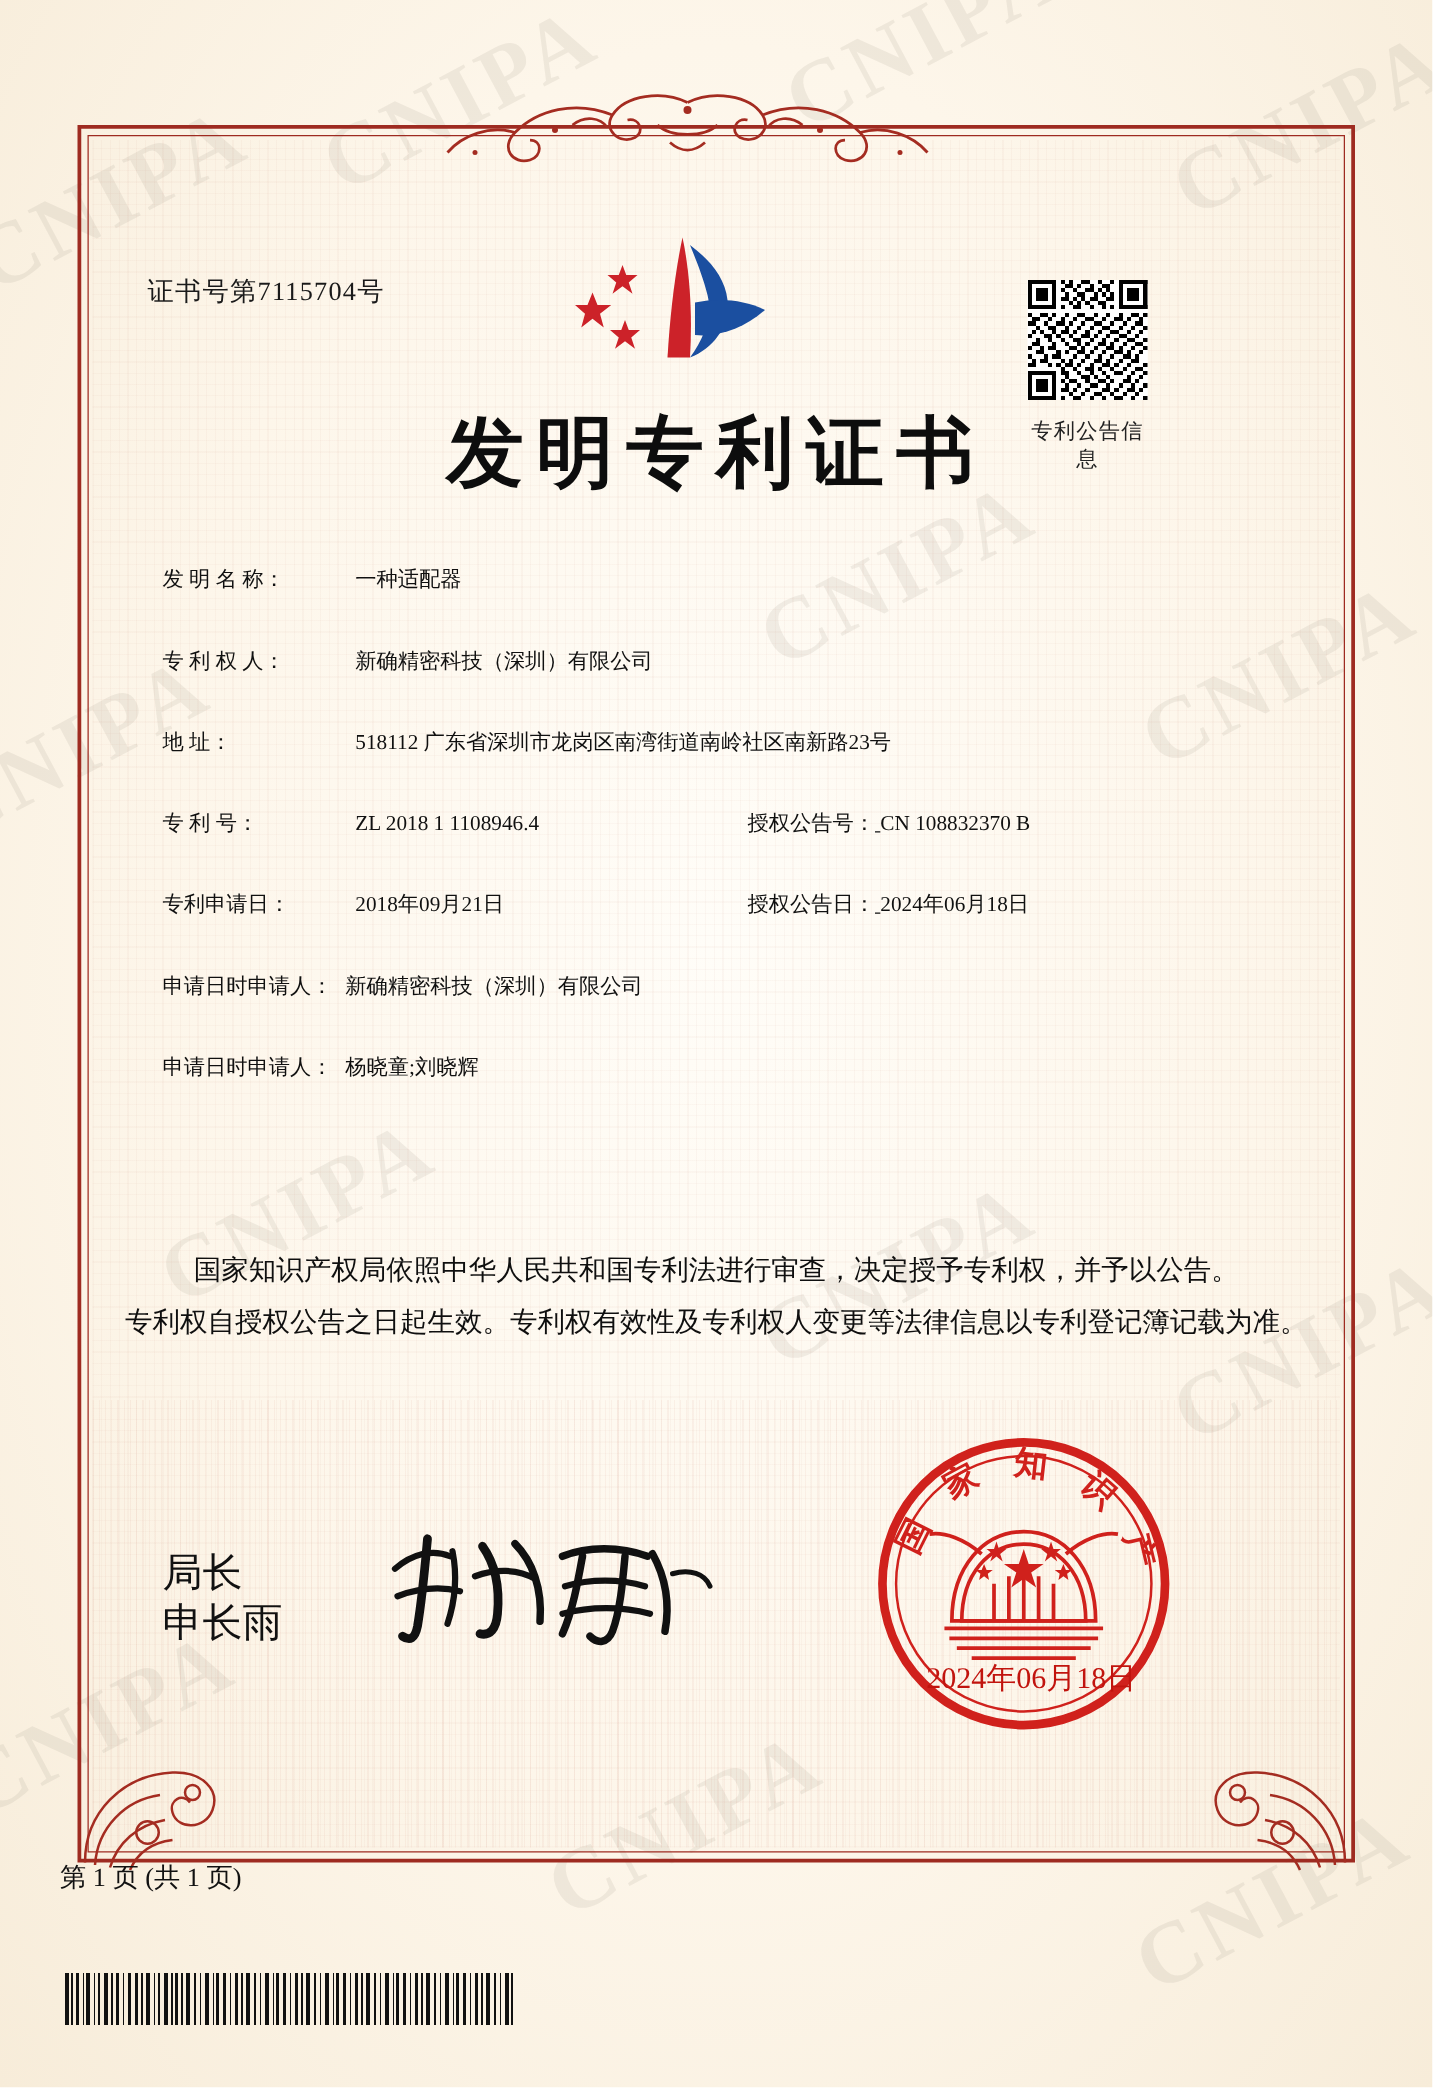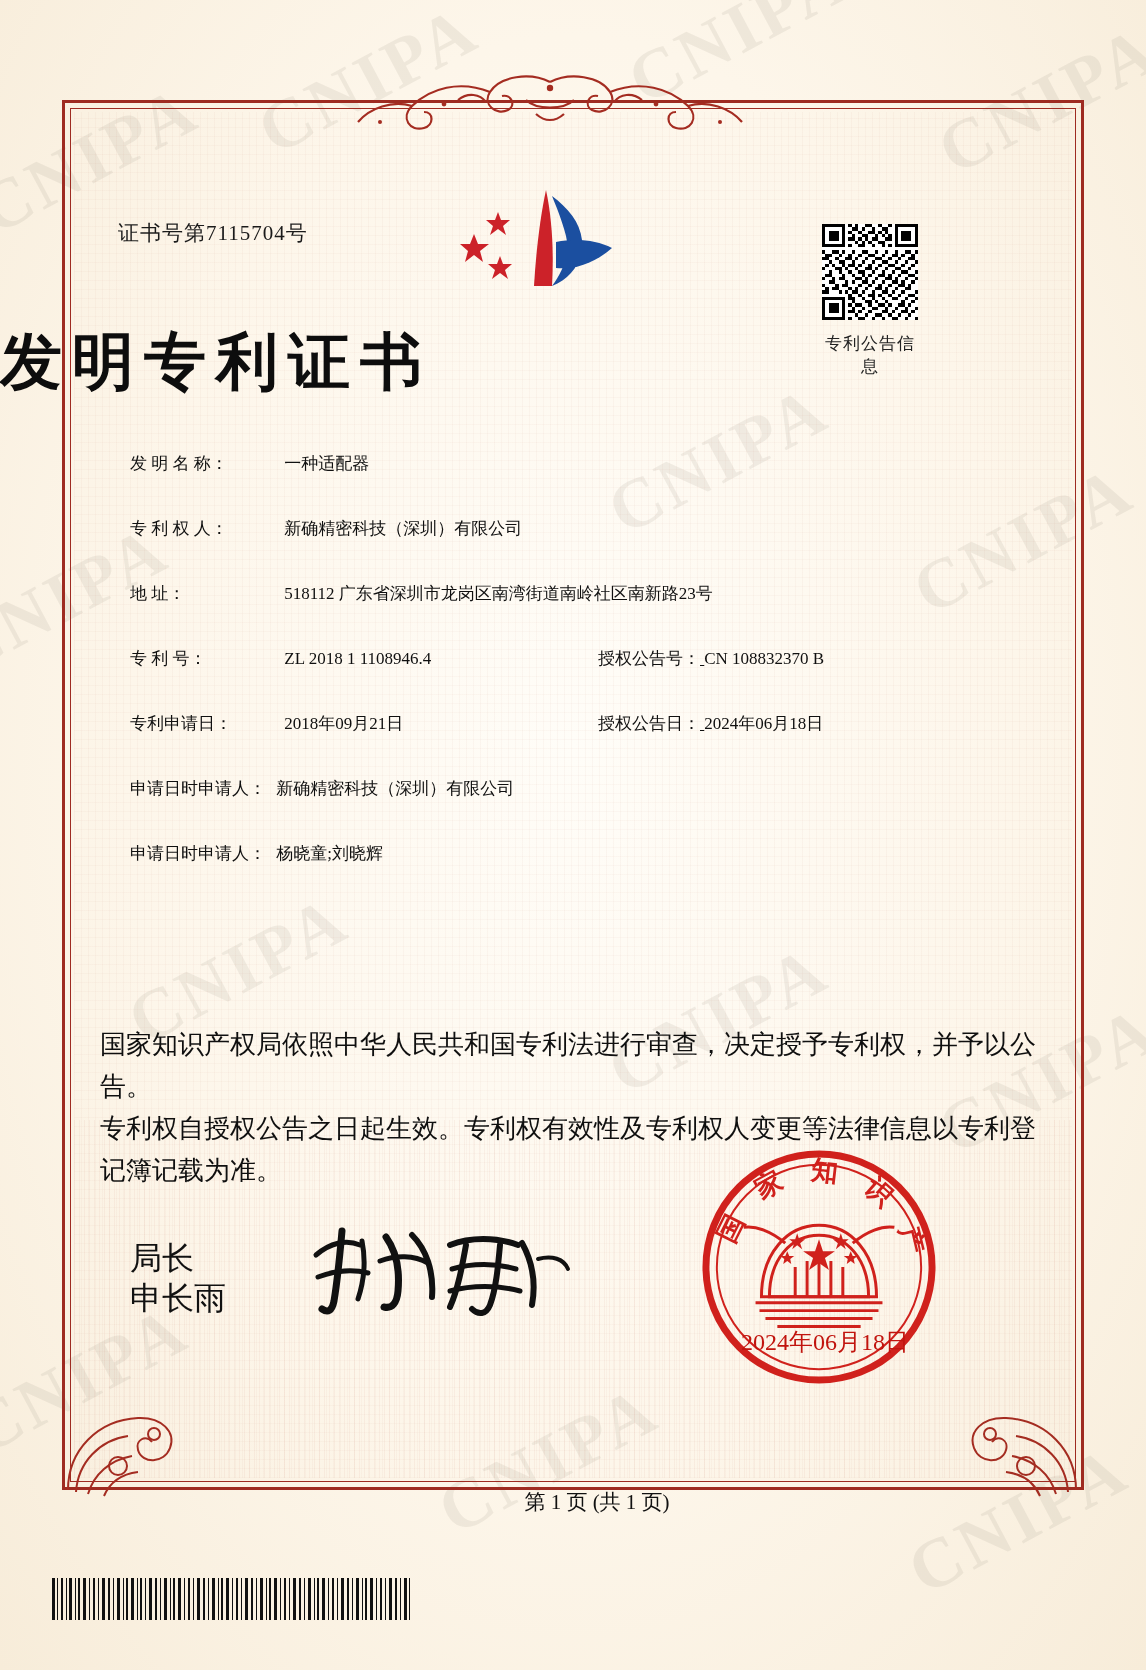--- a/index.html
+++ b/index.html
@@ -115,21 +115,21 @@
     margin-top: 8px;
     font-size: 17px;
     color: #222;
     letter-spacing: 1px;
   }
   .title {
     position: absolute;
     left: 0;
     right: 0;
     top: 320px;
-    text-align: left;
+    text-align: center;
     font-size: 62px;
     font-weight: 700;
     letter-spacing: 10px;
     color: #0d0d0d;
     font-family: "Liberation Serif", serif;
   }
   
   .fields {
     position: absolute;
     left: 130px;
@@ -155,22 +155,23 @@
     left: 468px;
     top: 0;
     text-decoration: underline;
   }
   .col2 .lbl2 { display: inline-block; }
   
   .statement {
     position: absolute;
     left: 100px;
     width: 946px;
-    top: 1024px;
-    font-size: 26px;
+    top: 995px;
+    text-align: center;
+    font-size: 22px;
     line-height: 42px;
     color: #0f0f0f;
   }
   
   .sig-label {
     position: absolute;
     left: 130px;
     top: 1238px;
     font-size: 32px;
     line-height: 40px;
@@ -199,21 +200,20 @@
     text-align: center;
     font-size: 24px;
     color: #c1140e;
     letter-spacing: 0px;
   }
   
   .page-num {
     position: absolute;
     left: 0; right: 0;
     top: 1488px;
-    text-align: center;
     font-size: 21px;
     color: #111;
     margin-left: 48px;
   }
   .barcode {
     position: absolute;
     left: 52px;
     top: 1578px;
     height: 42px;
     width: 360px;

